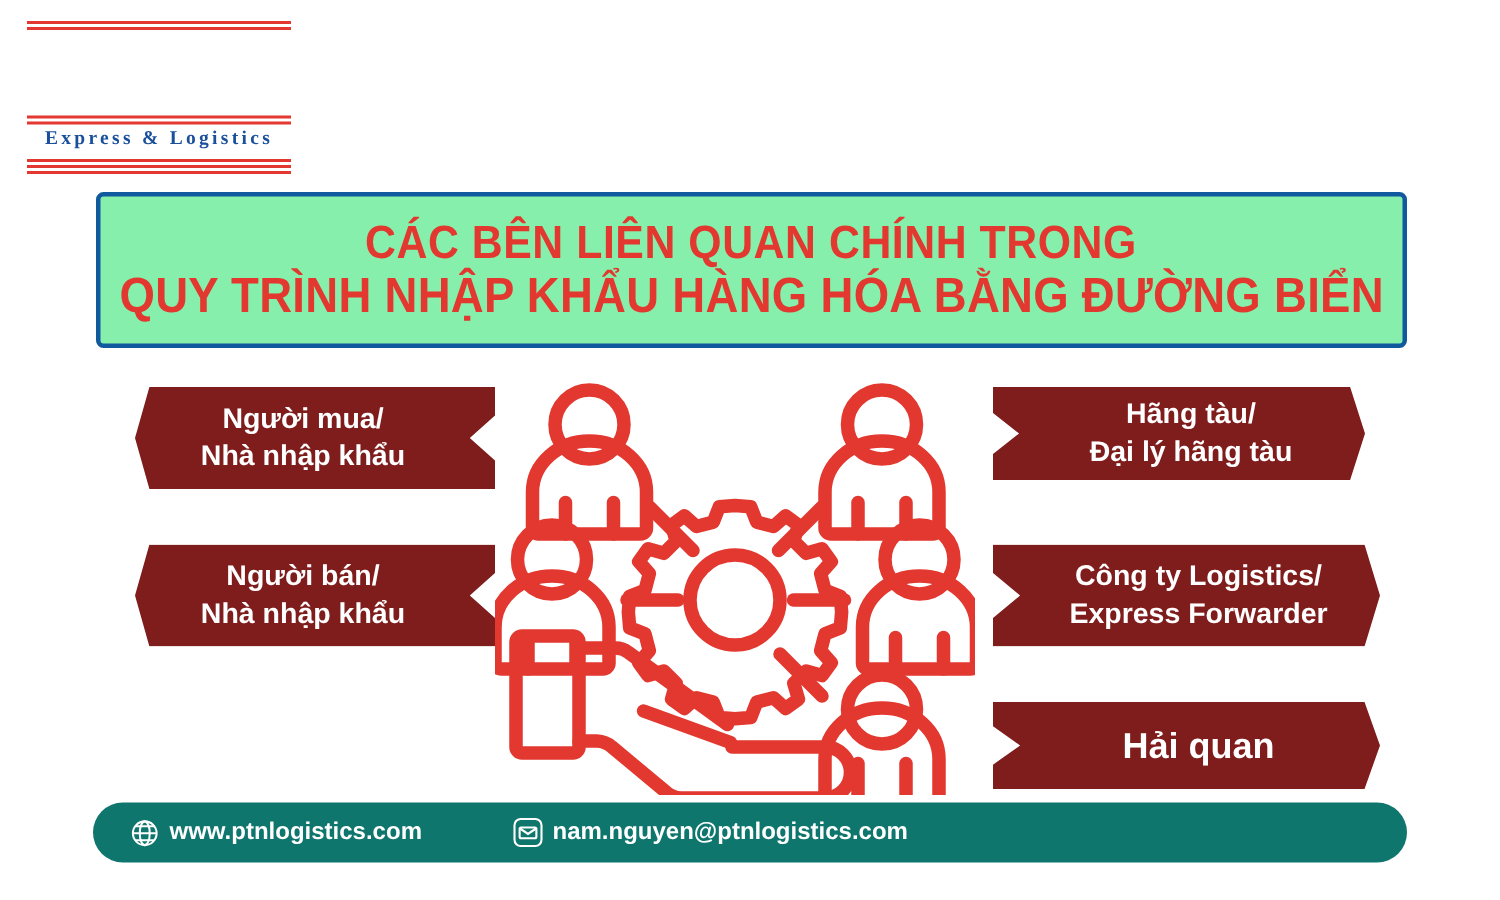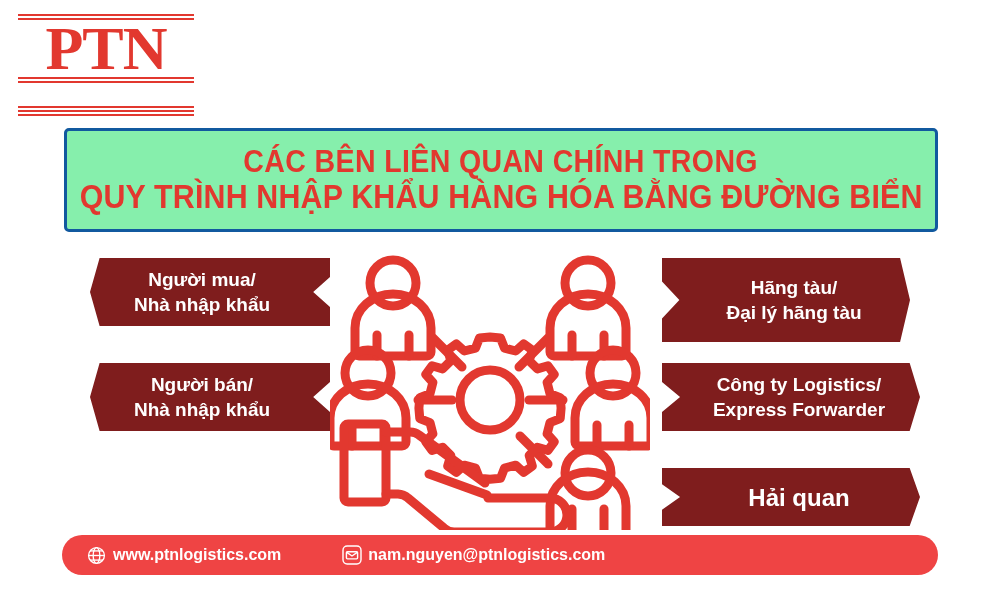--- a/index.html
+++ b/index.html
@@ -121,42 +121,42 @@
   .banner.left {
     clip-path: polygon(4% 0%, 100% 0%, 100% 28%, 93% 50%, 100% 72%, 100% 100%, 4% 100%, 0% 50%);
     padding-right: 16px;
   }
   .banner.right {
     clip-path: polygon(0% 0%, 96% 0%, 100% 50%, 96% 100%, 0% 100%, 0% 72%, 7% 50%, 0% 28%);
     padding-left: 16px;
   }
   #banner-buyer  { left: 90px;  top: 258px; width: 240px; height: 68px; }
   #banner-seller { left: 90px;  top: 363px; width: 240px; height: 68px; }
-  #banner-carrier{ left: 662px; top: 258px; width: 248px; height: 84px; }
+  #banner-carrier{ left: 662px; top: 258px; width: 248px; height: 62px; }
   #banner-fwd    { left: 662px; top: 363px; width: 258px; height: 68px; }
   #banner-customs{ left: 662px; top: 468px; width: 258px; height: 58px; }
   #banner-customs .banner-label { font-size: 24px; }
 
   
   #illustration {
     position: absolute;
     left: 330px;
     top: 240px;
     width: 320px;
     height: 290px;
   }
 
   
   #footer-bar {
     position: absolute;
     left: 62px;
     top: 535px;
     width: 876px;
     height: 40px;
-    background: #ef4444;
+    background: #0f766e;
     border-radius: 20px;
     display: flex;
     align-items: center;
   }
   .contact {
     display: flex;
     align-items: center;
     color: #ffffff;
     font-family: "Liberation Sans", sans-serif;
     font-weight: bold;
@@ -177,23 +177,23 @@
   #contact-phone { margin-left: 58px; }
 </style>
 </head>
 <body>
 
 <div id="canvas">
 
   <div id="logo">
     <div class="logo-rule r1"></div>
     <div class="logo-rule r2"></div>
-    <div id="logo-word">PTN</div>
     <div class="logo-rule r3"></div>
     <div class="logo-rule r4"></div>
+    <div id="logo-tag">Express &amp; Logistics</div>
     <div class="logo-rule r5"></div>
     <div class="logo-rule r6"></div>
     <div class="logo-rule r7"></div>
   </div>
 
   <div id="title-box">
     <div class="title-line" id="title-line-1">CÁC BÊN LIÊN QUAN CHÍNH TRONG</div>
     <div class="title-line" id="title-line-2">QUY TRÌNH NHẬP KHẨU HÀNG HÓA BẰNG ĐƯỜNG BIỂN</div>
   </div>
 

